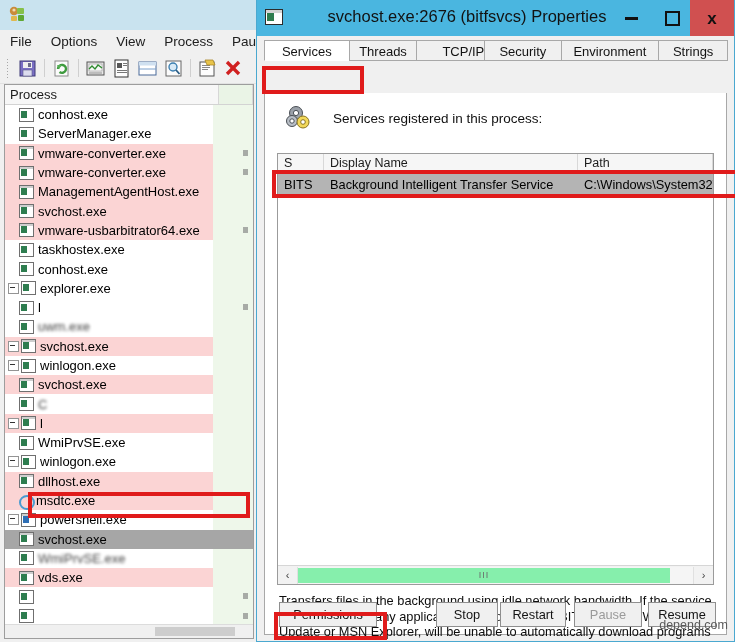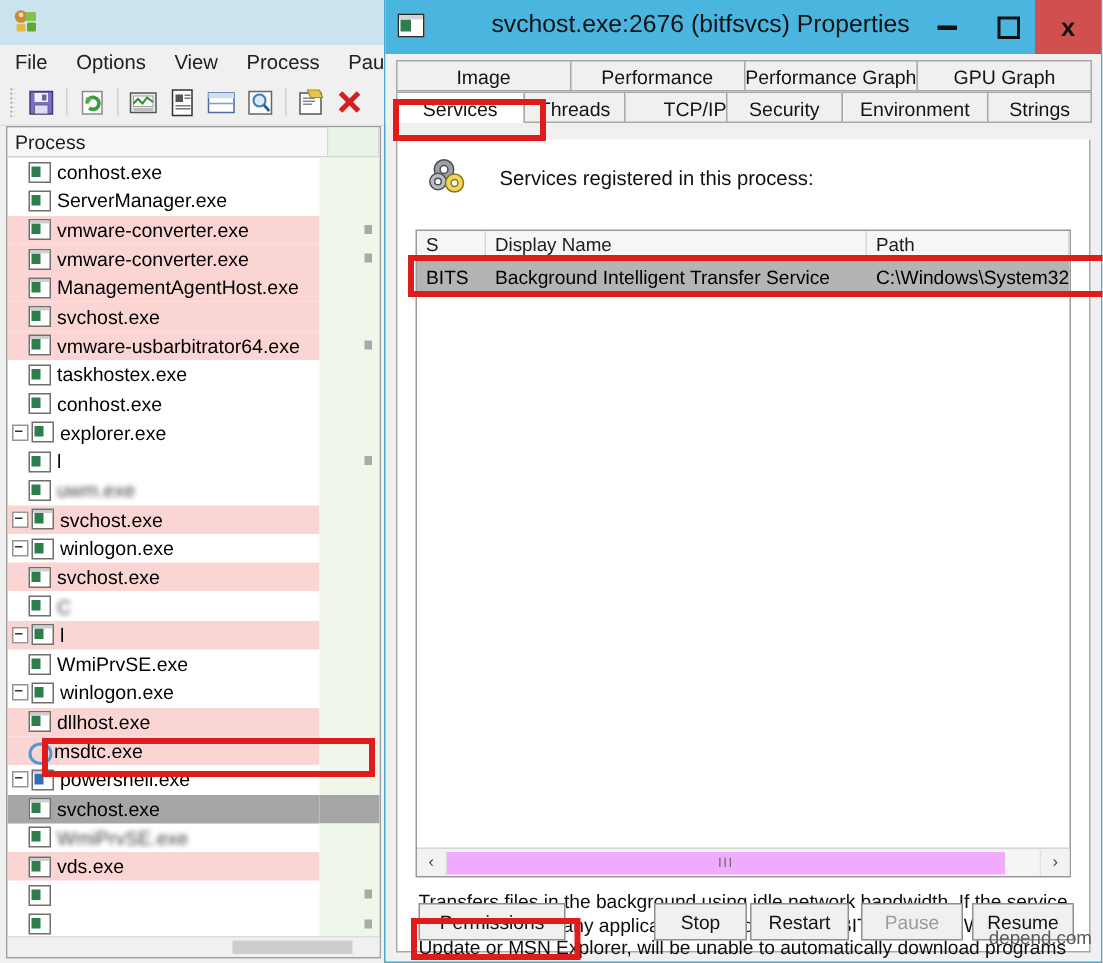--- a/index.html
+++ b/index.html
@@ -210,21 +210,21 @@
   }
   .sb-arrow {
     width: 19px; height: 17px; background: #f2f2f2;
     display: flex; align-items: center; justify-content: center;
     font-size: 11px; color: #404040; border-right: 1px solid #e0e0e0;
   }
   .sb-arrow.right { border-right: none; border-left: 1px solid #e0e0e0; }
   #sb-track { flex: 1; height: 17px; background: #f5f5f5; position: relative; }
   #sb-thumb {
     position: absolute; left: 0; top: 1px; width: 372px; height: 15px;
-    background: #f0abfc; display: flex; align-items: center; justify-content: center;
+    background: #86efac; display: flex; align-items: center; justify-content: center;
     font-size: 9px; letter-spacing: 1px; color: #6b6b6b;
   }
 
   #svc-desc {
     position: absolute; left: 14px; right: 14px; top: 500px;
     font-size: 12.8px; color: #0d0d0d; line-height: 15.5px;
   }
   #btnrow {
     position: absolute; left: 0; right: 0; bottom: 6px; height: 26px;
   }
@@ -609,26 +609,20 @@
         </div>
       <div class="wbtn" id="wb-max">
           <span class="glyph-max"></span>
         </div>
       <div class="wbtn" id="wb-close">
           <span class="glyph-close">x</span>
         </div>
     </div>
 
     <div id="tabs">
-      <div class="tabrow row1">
-        <div class="tab">Image</div>
-        <div class="tab">Performance</div>
-        <div class="tab">Performance Graph</div>
-        <div class="tab">GPU Graph</div>
-      </div>
       <div class="tabrow row2">
         <div class="tab active t-services">Services</div>
         <div class="tab t-threads">Threads</div>
         <div class="tab t-tcpip">TCP/IP</div>
         <div class="tab t-security">Security</div>
         <div class="tab t-environment">Environment</div>
         <div class="tab t-strings">Strings</div>
       </div>
     </div>
 

